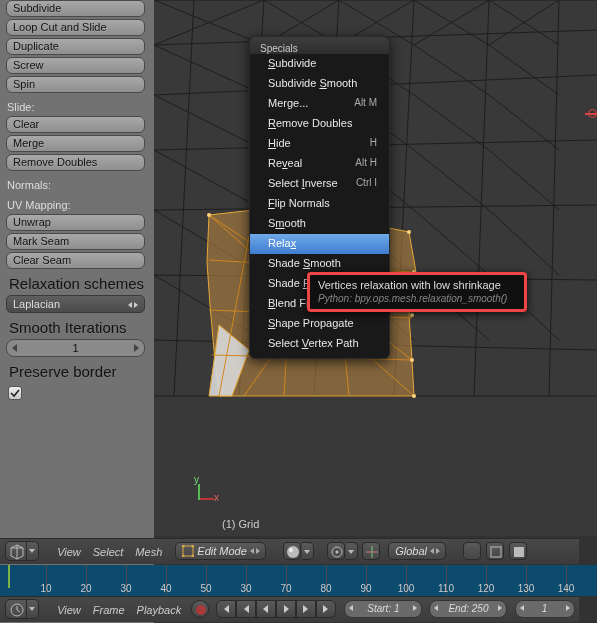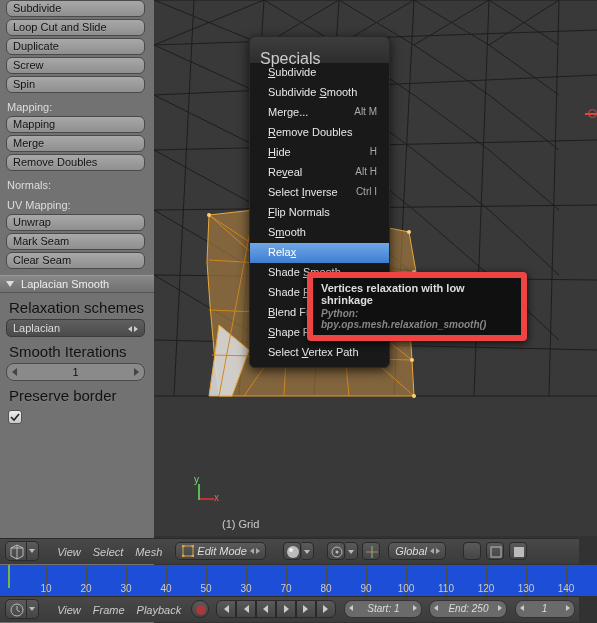--- a/index.html
+++ b/index.html
@@ -28,28 +28,28 @@
 #grid-floor{position:absolute;left:154px;top:396px;width:443px;height:140px;background:#2b2b2b;}
 .axis{position:absolute;left:184px;top:480px;width:30px;height:30px;}
 .axis .x{position:absolute;left:14px;top:18px;width:16px;height:2px;background:#b33;}
 .axis .y{position:absolute;left:14px;top:4px;width:2px;height:16px;background:#5b5;}
 .axis .xl{position:absolute;left:30px;top:12px;color:#d66;font-size:10px}
 .axis .yl{position:absolute;left:10px;top:-6px;color:#7d7;font-size:10px}
 #grid-label{position:absolute;left:222px;top:518px;color:#ccc;font-size:11px;}
 
 
 #specials-menu { position:absolute; left:249px; top:36px; width:141px; background:#191919; border:1px solid #2a2a2a; border-radius:6px; box-shadow:0 3px 12px rgba(0,0,0,0.7); padding:0 0 4px 0; overflow:hidden;}
-#specials-menu .hdr { height:17px; background:linear-gradient(to bottom,#3d3d3d,#2d2d2d); color:#ccc; padding:13px 10px; font-size:16px;}
+#specials-menu .hdr { height:17px; background:linear-gradient(to bottom,#3d3d3d,#2d2d2d); color:#ccc; padding:6px 10px; font-size:10px;}
 #specials-menu .mi { height:20px; color:#e8e8e8; padding:3px 12px 0 18px; font-size:11px; cursor:pointer; position:relative;}
 #specials-menu .mi.hi { background:linear-gradient(to bottom,#6fa9e8,#3f7dd1); color:#fff; }
 #specials-menu .mi .sc { position:absolute; right:12px; color:#aaa; font-size:10px; top:3px;}
 .underline{text-decoration:underline}
 
 
-#tooltip { position:absolute; left:307px; top:272px; width:220px; background:#101010; border:6px solid #ef4444; border-radius:4px; padding:4px 8px 5px 8px; box-shadow:0 2px 8px rgba(0,0,0,0.8);font-weight:bold;}
+#tooltip { position:absolute; left:307px; top:272px; width:220px; background:#101010; border:3px solid #ef4444; border-radius:4px; padding:4px 8px 5px 8px; box-shadow:0 2px 8px rgba(0,0,0,0.8);}
 #tooltip .t1{color:#ddd;font-size:11px;margin-bottom:2px;}
 #tooltip .t2{color:#868686;font-size:10px;font-style:italic;}
 
 
 .hdrbar { position:absolute; left:0; width:579px; height:26px; background:linear-gradient(to bottom,#484848,#3b3b3b); border-top:1px solid #2a2a2a;font-style:italic;}
 #view3d-hdr{top:538px}
 #timeline-hdr{top:596px}
 .hdrbar .item{display:inline-block;color:#ccc;font-size:11px;vertical-align:middle;margin:0 6px;line-height:26px;cursor:pointer}
 .hdrbar .dd{display:inline-block;height:18px;background:linear-gradient(to bottom,#5a5a5a,#454545);border:1px solid #2a2a2a;border-radius:5px;color:#ddd;padding:0 18px 0 6px;line-height:16px;margin:3px 4px 0 4px;position:relative;vertical-align:top;}
 .hdrbar .dd:after{content:"";position:absolute;right:5px;top:5px;width:0;height:0;border-left:4px solid #aaa;border-top:3px solid transparent;border-bottom:3px solid transparent;}
@@ -59,21 +59,21 @@
 .hdrbar .numf{display:inline-block;height:18px;background:#6a6a6a;border:1px solid #333;border-radius:8px;color:#ddd;padding:0 14px;line-height:16px;margin:3px 2px 0 2px;position:relative;font-size:10px;vertical-align:top;min-width:78px;text-align:center}
 .hdrbar .numf:before{content:"";position:absolute;left:4px;top:4px;border-right:4px solid #ccc;border-top:3px solid transparent;border-bottom:3px solid transparent}
 .hdrbar .numf:after{content:"";position:absolute;right:4px;top:4px;border-left:4px solid #ccc;border-top:3px solid transparent;border-bottom:3px solid transparent}
 .play-cluster{display:inline-flex;margin:3px 3px 0 3px;vertical-align:top}
 .play-cluster .pb{width:20px;height:18px;background:linear-gradient(to bottom,#5a5a5a,#454545);border:1px solid #2a2a2a;display:flex;align-items:center;justify-content:center}
 .play-cluster .pb:first-child{border-radius:6px 0 0 6px}
 .play-cluster .pb:last-child{border-radius:0 6px 6px 0}
 .play-cluster .pb svg{width:8px;height:8px;fill:#ccc}
 
 
-#ruler{position:absolute;left:0;top:565px;width:597px;height:31px;background:#1d4ed8}
+#ruler{position:absolute;left:0;top:565px;width:597px;height:31px;background:#0c4a6e}
 #ruler .playhead{position:absolute;left:8px;top:0;width:2px;height:23px;background:#7db249}
 #ruler .tick{position:absolute;top:18px;color:#ccc;font-size:10px;transform:translateX(-50%)}
 #ruler .tline{position:absolute;top:0;width:1px;height:31px;background:#4a4a4a}
 #manip-gizmo{position:absolute;right:0;top:106px;width:10px;height:30px;}
 #manip-gizmo .r{position:absolute;right:0;top:7px;width:12px;height:2px;background:#d44}
 #manip-gizmo .c{position:absolute;right:0;top:3px;width:9px;height:9px;border:1px solid #d44;border-radius:50%}
 .editor-icon{display:inline-block;width:22px;height:20px;margin:2px 0 0 5px;background:linear-gradient(to bottom,#5a5a5a,#454545);border:1px solid #2a2a2a;border-radius:5px 0 0 5px;vertical-align:top;position:relative}
 .editor-caret{display:inline-block;width:12px;height:20px;margin:2px 0 0 0;background:linear-gradient(to bottom,#5a5a5a,#454545);border:1px solid #2a2a2a;border-left:none;border-radius:0 5px 5px 0;vertical-align:top;position:relative}
 .editor-caret:after{content:"";position:absolute;left:2px;top:7px;border-top:4px solid #bbb;border-left:3px solid transparent;border-right:3px solid transparent}
 </style>
@@ -81,38 +81,34 @@
 <body>
 
 <div id="left-panel">
   <div id="mesh-tools">
       <div class="tool-btn">Subdivide</div>
       <div class="tool-btn">Loop Cut and Slide</div>
       <div class="tool-btn">Duplicate</div>
       <div class="tool-btn">Screw</div>
       <div class="tool-btn">Spin</div>
     </div>
-  <div class="section-label">Mapping:</div>
+  <div class="section-label">Slide:</div>
   <div id="remove-tools">
-      <div class="tool-btn">Mapping</div>
+      <div class="tool-btn">Clear</div>
       <div class="tool-btn">Merge</div>
       <div class="tool-btn">Remove Doubles</div>
     </div>
   <div class="section-label">Normals:</div>
   <div class="section-label">UV Mapping:</div>
   <div id="uv-tools">
       <div class="tool-btn">Unwrap</div>
       <div class="tool-btn">Mark Seam</div>
       <div class="tool-btn">Clear Seam</div>
     </div>
 
-  <div class="panel-header" style="margin-top:6px">
-    <span class="tri"></span>
-    <span>Laplacian Smooth</span>
-  </div>
   <div class="prop-label">Relaxation schemes</div>
   <div class="dropdown">Laplacian</div>
   <div class="prop-label">Smooth Iterations</div>
   <div class="number-field">1</div>
   <div class="prop-label">Preserve border</div>
   <div class="checkbox">
     <svg viewBox="0 0 10 10">
         <path d="M1 5 L4 8 L9 2" stroke="#222" stroke-width="1.6" fill="none"></path>
       </svg>
   </div>

